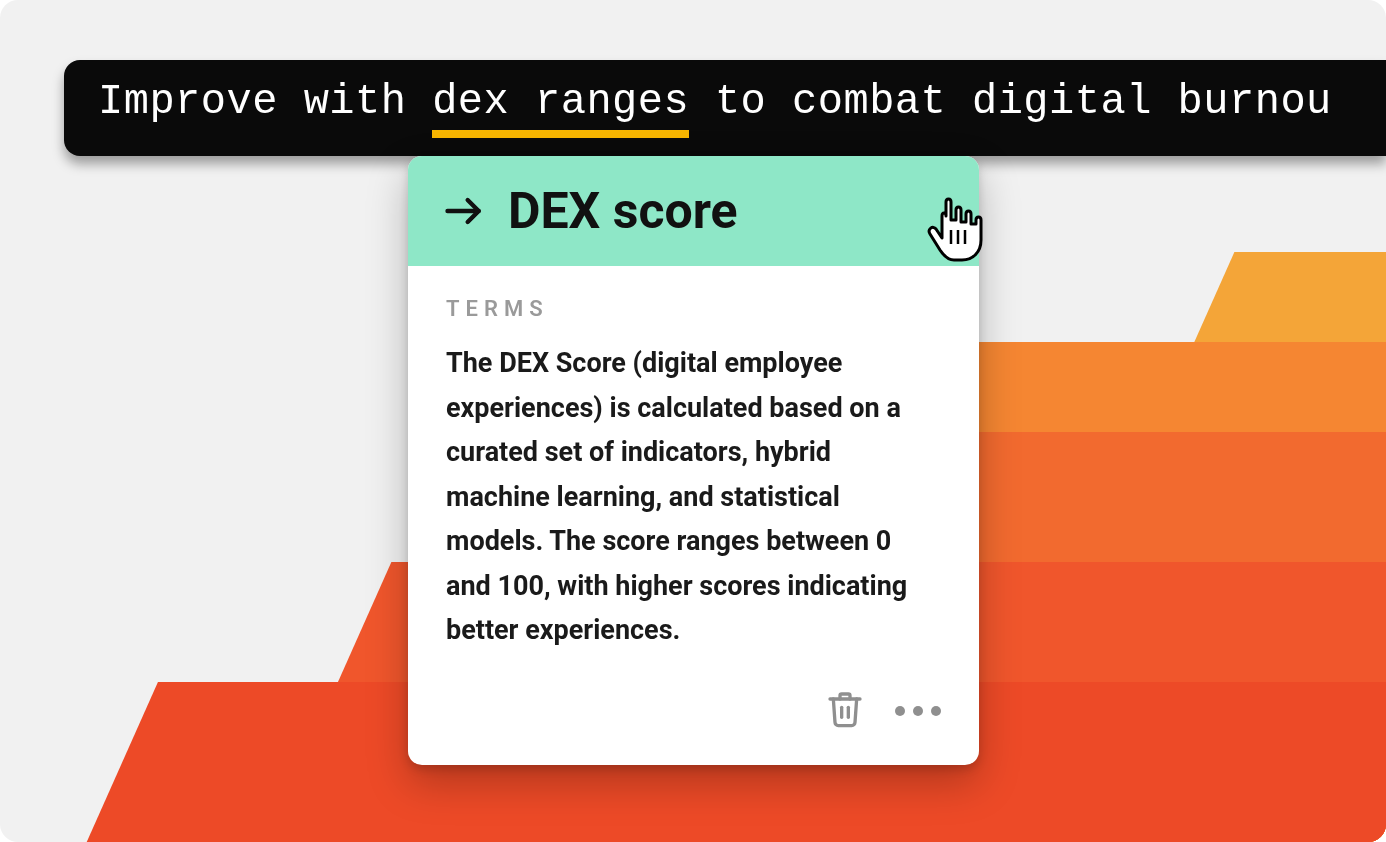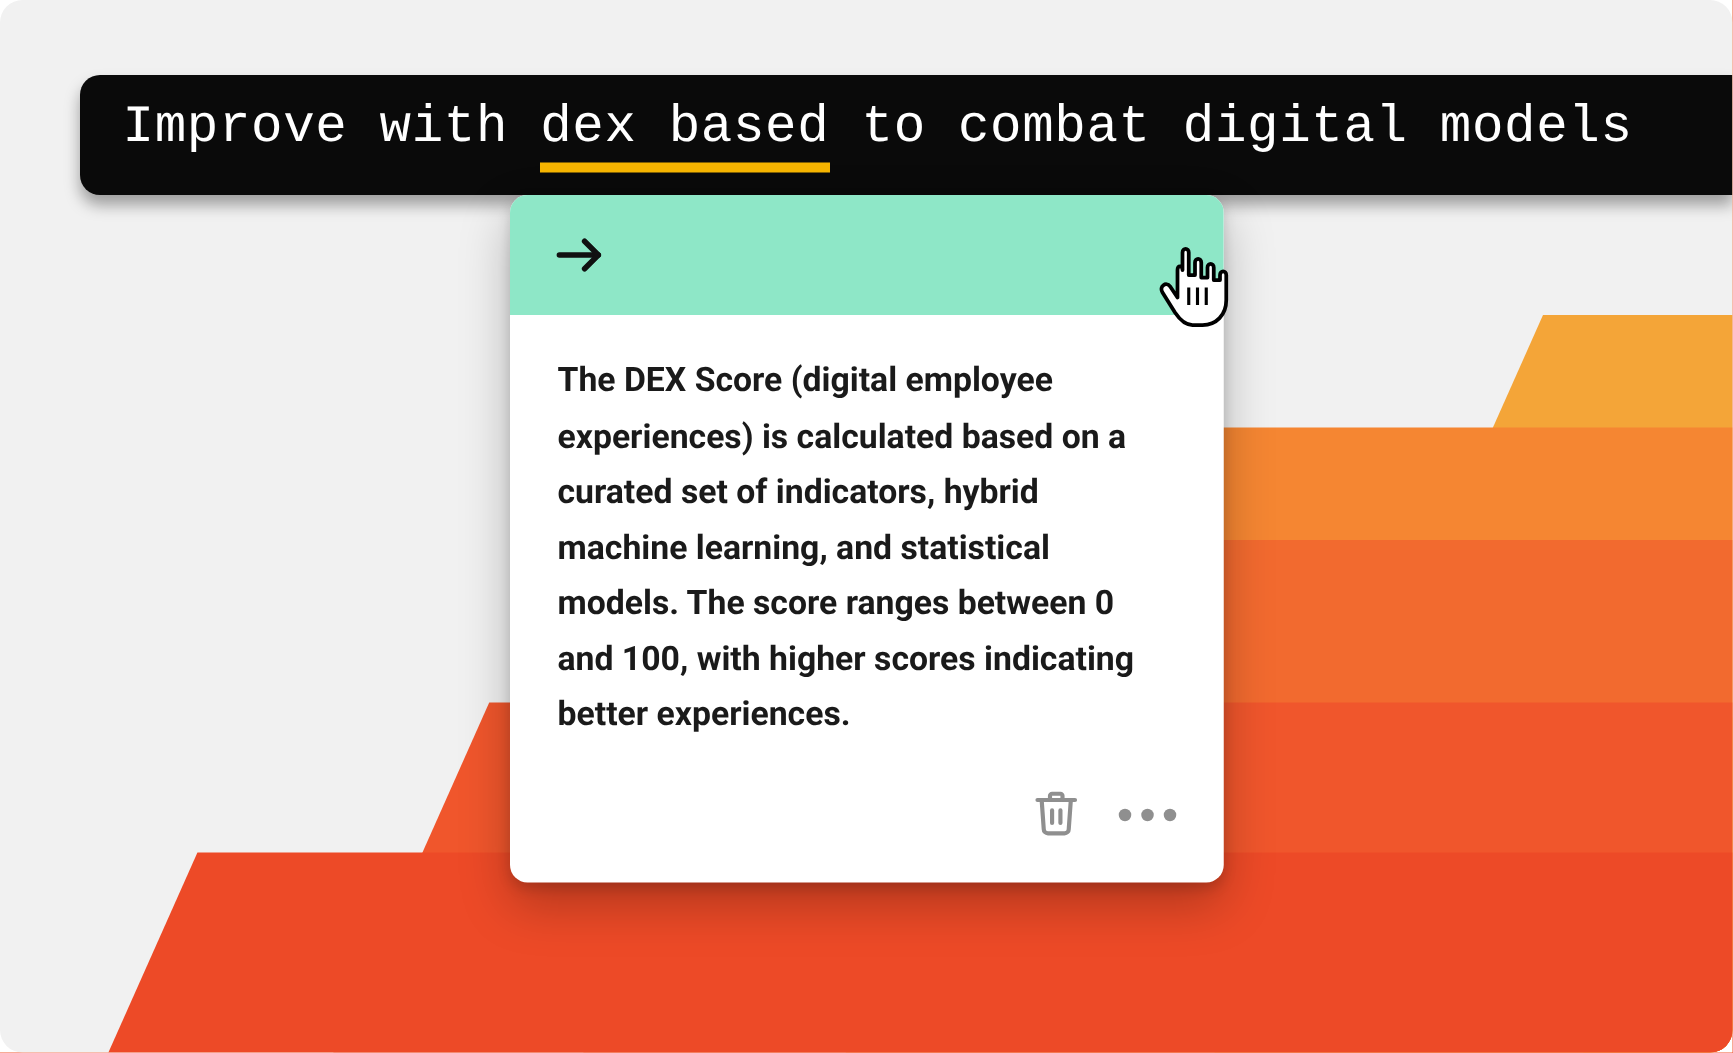--- a/index.html
+++ b/index.html
@@ -134,36 +134,38 @@
 
   <div class="stair s6"></div>
   <div class="stair s5"></div>
   <div class="stair s4"></div>
   <div class="stair s3"></div>
   <div class="stair s2"></div>
   <div class="stair s1"></div>
 
   <div class="sentence-bar">
     <span class="sentence">
-      <span>Improve with </span><span class="hl-wrap"><span class="hl">dex based</span></span><span> to combat digital models</span>
+      <span>Improve with </span><span class="hl-wrap"><span class="hl">dex ranges</span></span><span> to combat digital burnou</span>
     </span>
   </div>
 
   <div class="card">
     <div class="card-header">
       <div class="card-title-wrap">
         <span class="arrow-icon">
           <svg width="44" height="44" viewBox="0 0 24 24" fill="none" stroke="#111" stroke-width="2.4" stroke-linecap="round" stroke-linejoin="round">
             <line x1="3" y1="12" x2="20" y2="12"></line>
             <polyline points="14 6 20 12 14 18"></polyline>
           </svg>
         </span>
+        <span class="card-title">DEX score</span>
       </div>
     </div>
     <div class="card-body">
+      <div class="section-label">TERMS</div>
       <div class="desc">The DEX Score (digital employee experiences) is calculated based on a curated set of indicators, hybrid machine learning, and statistical models. The score ranges between 0 and 100, with higher scores indicating better experiences.</div>
     </div>
     <div class="card-footer">
       <span class="icon-btn">
         <span>
           <svg width="40" height="44" viewBox="0 0 24 24" fill="none" stroke="#8f8f8f" stroke-width="2" stroke-linecap="round" stroke-linejoin="round">
             <polyline points="3 6 5 6 21 6"></polyline>
             <path d="M19 6l-1 14a2 2 0 0 1-2 2H8a2 2 0 0 1-2-2L5 6"></path>
             <path d="M10 11v6"></path>
             <path d="M14 11v6"></path>

